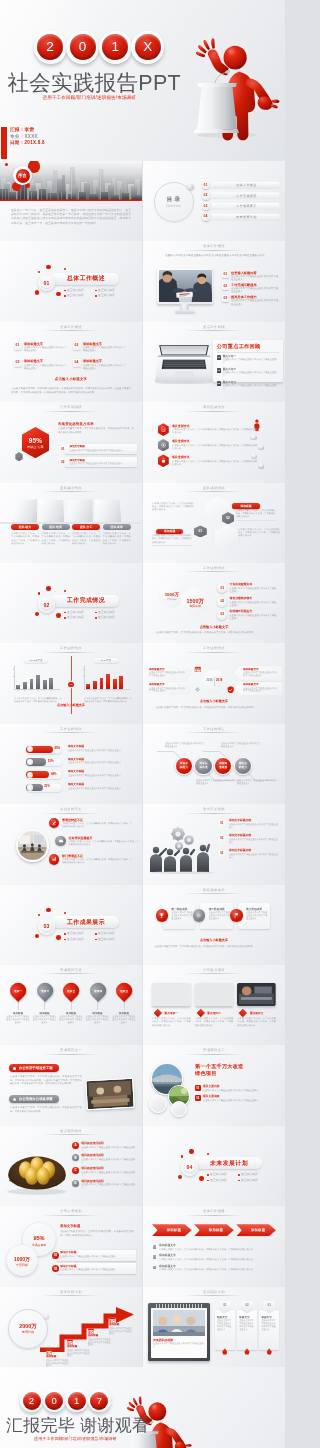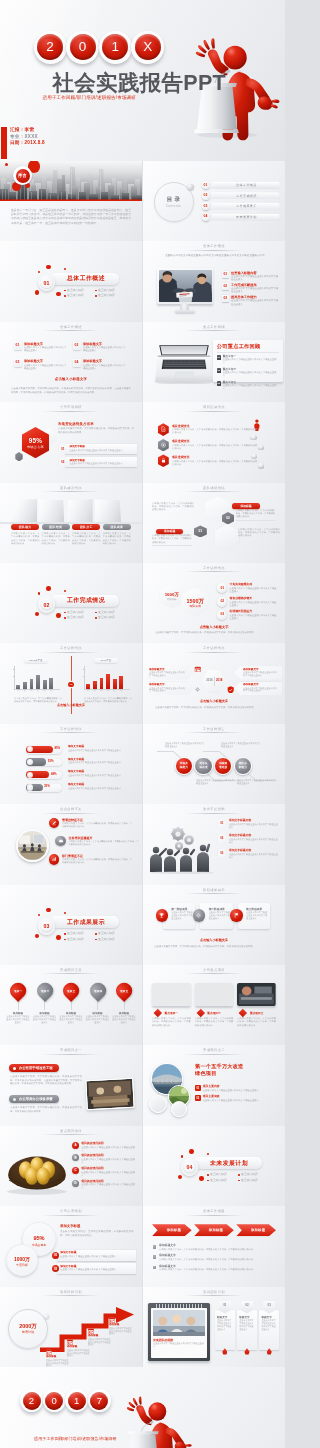--- a/index.html
+++ b/index.html
@@ -33,22 +33,22 @@
 .manq{position:absolute;left:192px;top:26px;width:88px;height:116px;}
 .tbubbles{position:absolute;left:33.5px;top:30.5px;display:flex;}
 .bub{width:33px;height:33px;border-radius:50%;background:#fcfcfd;
   box-shadow:0 2.5px 3.5px rgba(110,116,126,.4), inset 0 1px 1.5px rgba(255,255,255,.95);
   display:flex;align-items:center;justify-content:center;margin-right:-.4px;}
 .bub i{width:26px;height:26px;border-radius:50%;
   background:radial-gradient(circle at 37% 28%,#e5473a 0%,#cf1a08 50%,#a31102 100%);
   color:#fff;font-style:normal;font-size:13.5px;font-weight:normal;
   display:flex;align-items:center;justify-content:center;line-height:1;
   box-shadow:inset 0 -2px 3px rgba(0,0,0,.25), inset 0 2px 2px rgba(255,255,255,.3);}
-.tmain{position:absolute;left:7.5px;top:72px;font-size:21.5px;font-weight:bold;
-  color:#54575c;letter-spacing:.3px;line-height:22px;white-space:nowrap;margin-left:45px;}
+.tmain{position:absolute;left:7.5px;top:72px;font-size:21.5px;font-weight:normal;
+  color:#54575c;letter-spacing:.3px;line-height:22px;white-space:nowrap;}
 .tsub{position:absolute;left:42.5px;top:95.3px;font-size:4.55px;color:#d81e06;letter-spacing:.15px;line-height:6px;white-space:nowrap;}
 .infoBar{position:absolute;left:1px;top:127px;width:6px;height:32px;background:#d81e06;}
 .infoBox{position:absolute;left:10px;top:127px;}
 .infoBox div{font-size:4.6px;line-height:6.65px;font-weight:bold;letter-spacing:.25px;white-space:nowrap;}
 
 
 #endSlide{top:1367px;height:161px;}
 #endSlide .tbubbles{left:20px;top:22px;}
 #endSlide .bub{width:23px;height:23px;}
 #endSlide .bub i{width:18px;height:18px;font-size:9.5px;}
@@ -2100,16 +2100,17 @@
         <div class="bub">
           <i>0</i>
         </div>
         <div class="bub">
           <i>1</i>
         </div>
         <div class="bub">
           <i>7</i>
         </div>
       </div>
+  <div class="tmain">汇报完毕  谢谢观看</div>
   <div class="tsub">适用于工作回顾/部门培训/述职报告/市场调研</div>
 
 </div>
 </div>
 
 </body></html>

